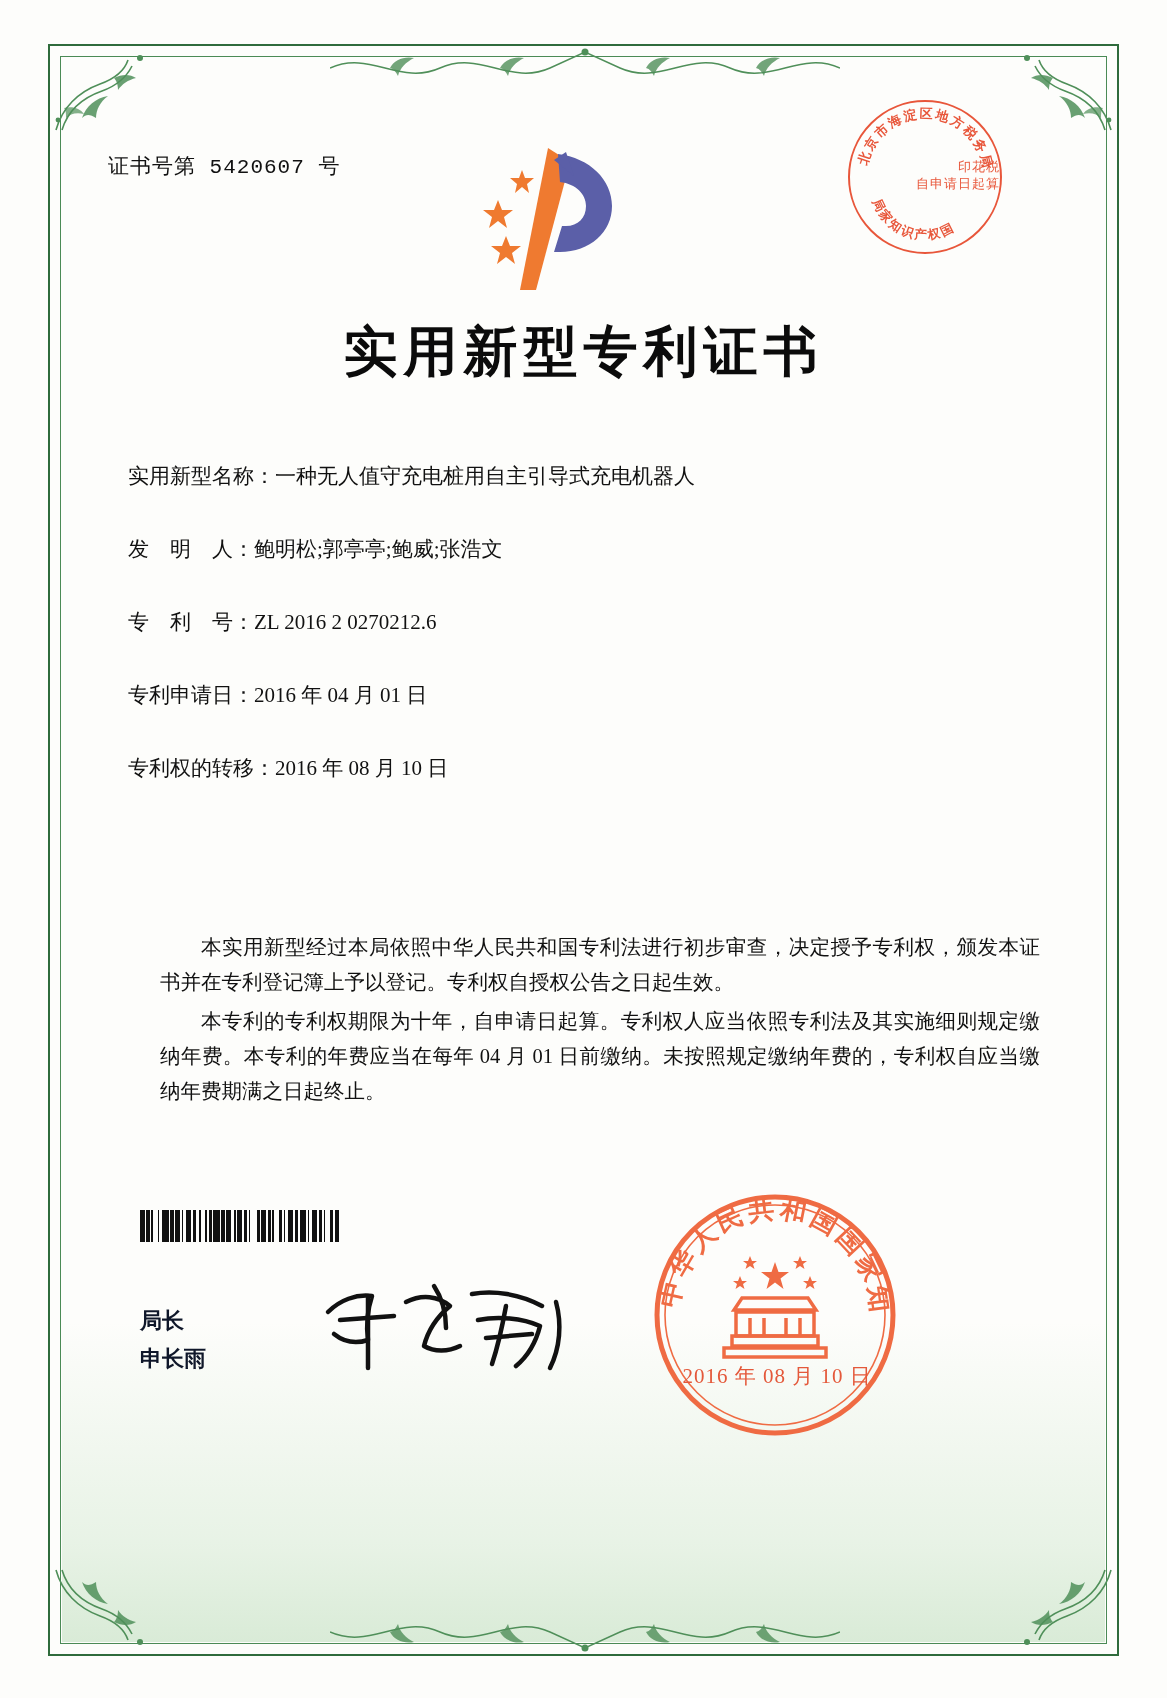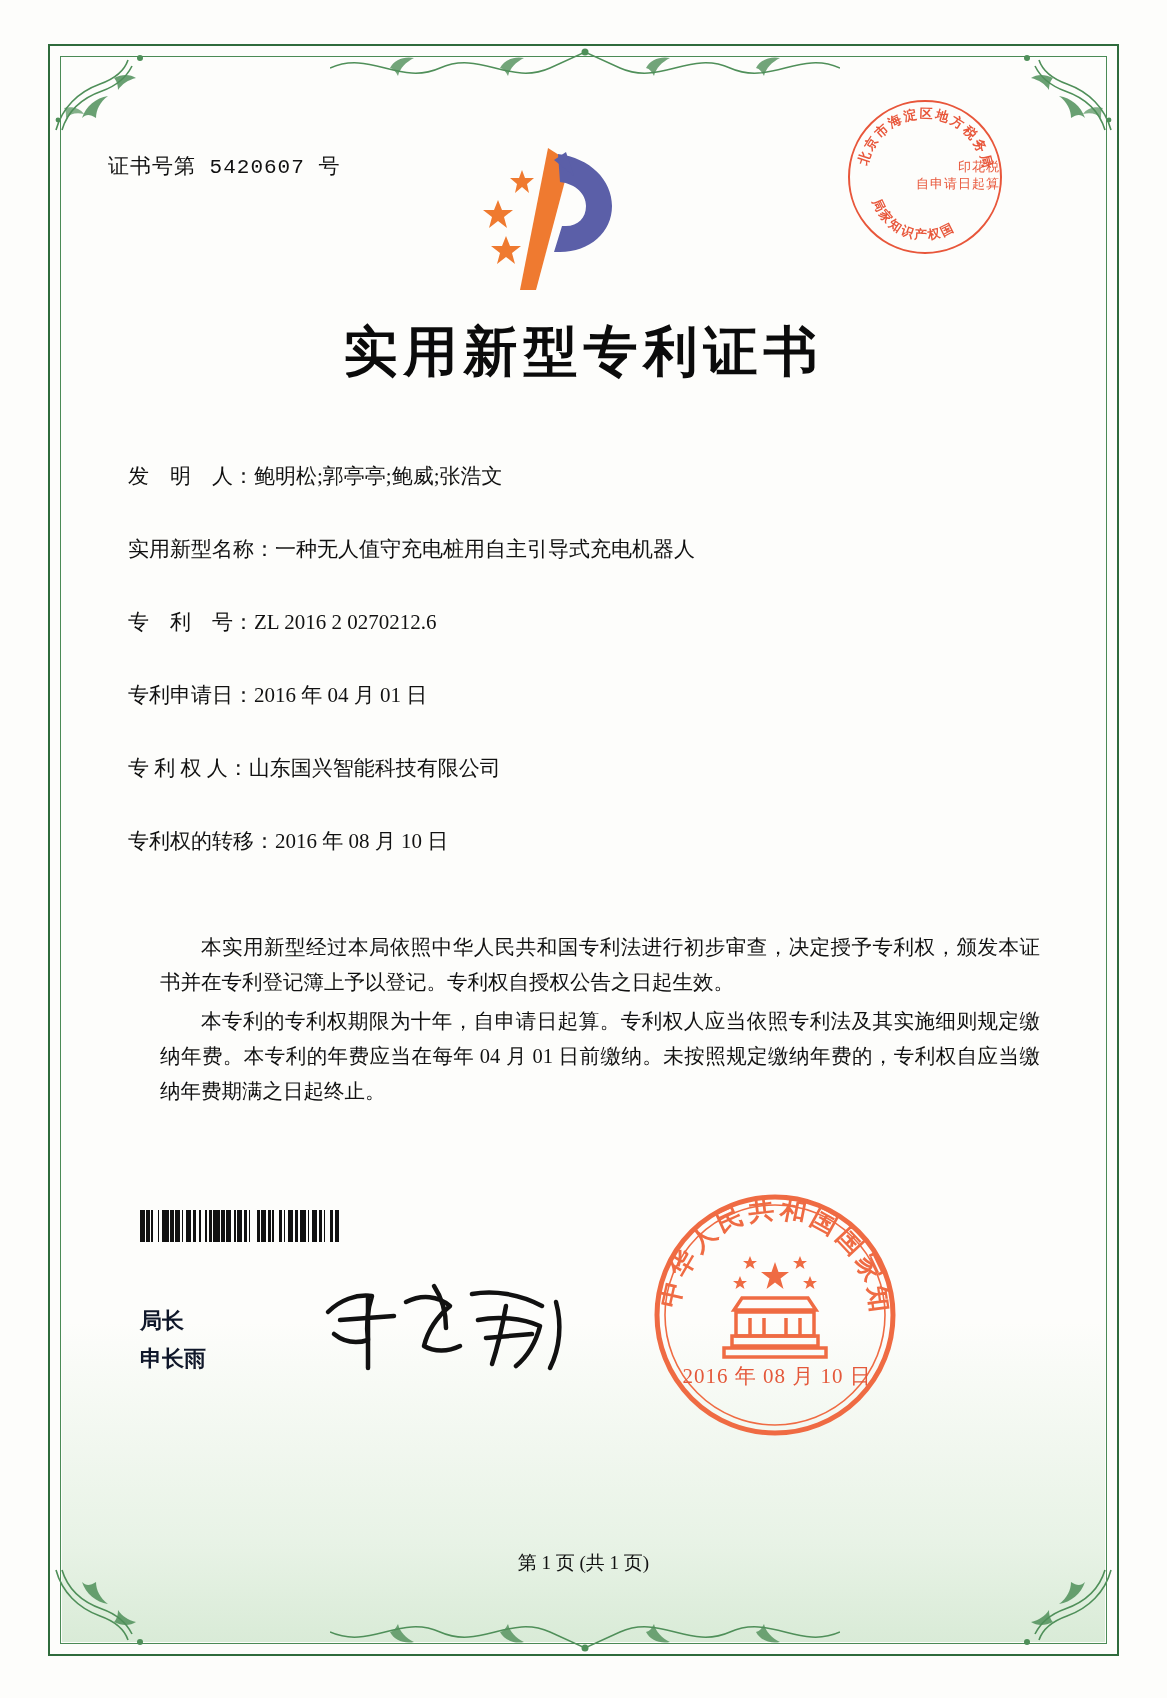--- a/index.html
+++ b/index.html
@@ -236,33 +236,30 @@
     <div class="ctr">
       <div>印花税</div>
       <div>自申请日起算</div>
     </div>
   </div>
 
   <div class="title">实用新型专利证书</div>
 
   <div class="fields">
     <div class="field">
+      <span class="lbl">实用新型名称：</span><span class="val">一种无人值守充电桩用自主引导式充电机器人</span>
+    </div>
+    <div class="field">
       <span class="lbl">发　明　人：</span><span class="val">鲍明松;郭亭亭;鲍威;张浩文</span>
     </div>
     <div class="field">
-      <span class="lbl">实用新型名称：</span><span class="val">一种无人值守充电桩用自主引导式充电机器人</span>
-    </div>
-    <div class="field">
       <span class="lbl">专　利　号：</span><span class="val">ZL 2016 2 0270212.6</span>
     </div>
     <div class="field">
       <span class="lbl">专利申请日：</span><span class="val">2016 年 04 月 01 日</span>
-    </div>
-    <div class="field">
-      <span class="lbl">专 利 权 人：</span><span class="val">山东国兴智能科技有限公司</span>
     </div>
     <div class="field">
       <span class="lbl">专利权的转移：</span><span class="val">2016 年 08 月 10 日</span>
     </div>
   </div>
 
   <div class="para-wrap">
     <p class="para">本实用新型经过本局依照中华人民共和国专利法进行初步审查，决定授予专利权，颁发本证书并在专利登记簿上予以登记。专利权自授权公告之日起生效。</p>
     <p class="para">本专利的专利权期限为十年，自申请日起算。专利权人应当依照专利法及其实施细则规定缴纳年费。本专利的年费应当在每年 04 月 01 日前缴纳。未按照规定缴纳年费的，专利权自应当缴纳年费期满之日起终止。</p>
   </div>
@@ -381,14 +378,13 @@
         <polygon points="125,72 128.5,82 139,82 130.5,88.5 133.5,99 125,92.5 116.5,99 119.5,88.5 111,82 121.5,82"></polygon>
         <polygon points="100,66 102,71 107,71 103,74 104.5,79 100,76 95.5,79 97,74 93,71 98,71"></polygon>
         <polygon points="150,66 152,71 157,71 153,74 154.5,79 150,76 145.5,79 147,74 143,71 148,71"></polygon>
         <polygon points="90,86 92,91 97,91 93,94 94.5,99 90,96 85.5,99 87,94 83,91 88,91"></polygon>
         <polygon points="160,86 162,91 167,91 163,94 164.5,99 160,96 155.5,99 157,94 153,91 158,91"></polygon>
       </g>
     </svg>
   </div>
   <div class="seal-date">2016 年 08 月 10 日</div>
 
-  <div class="page-num">第 1 页 (共 1 页)</div>
 </div>
 
 </body></html>

